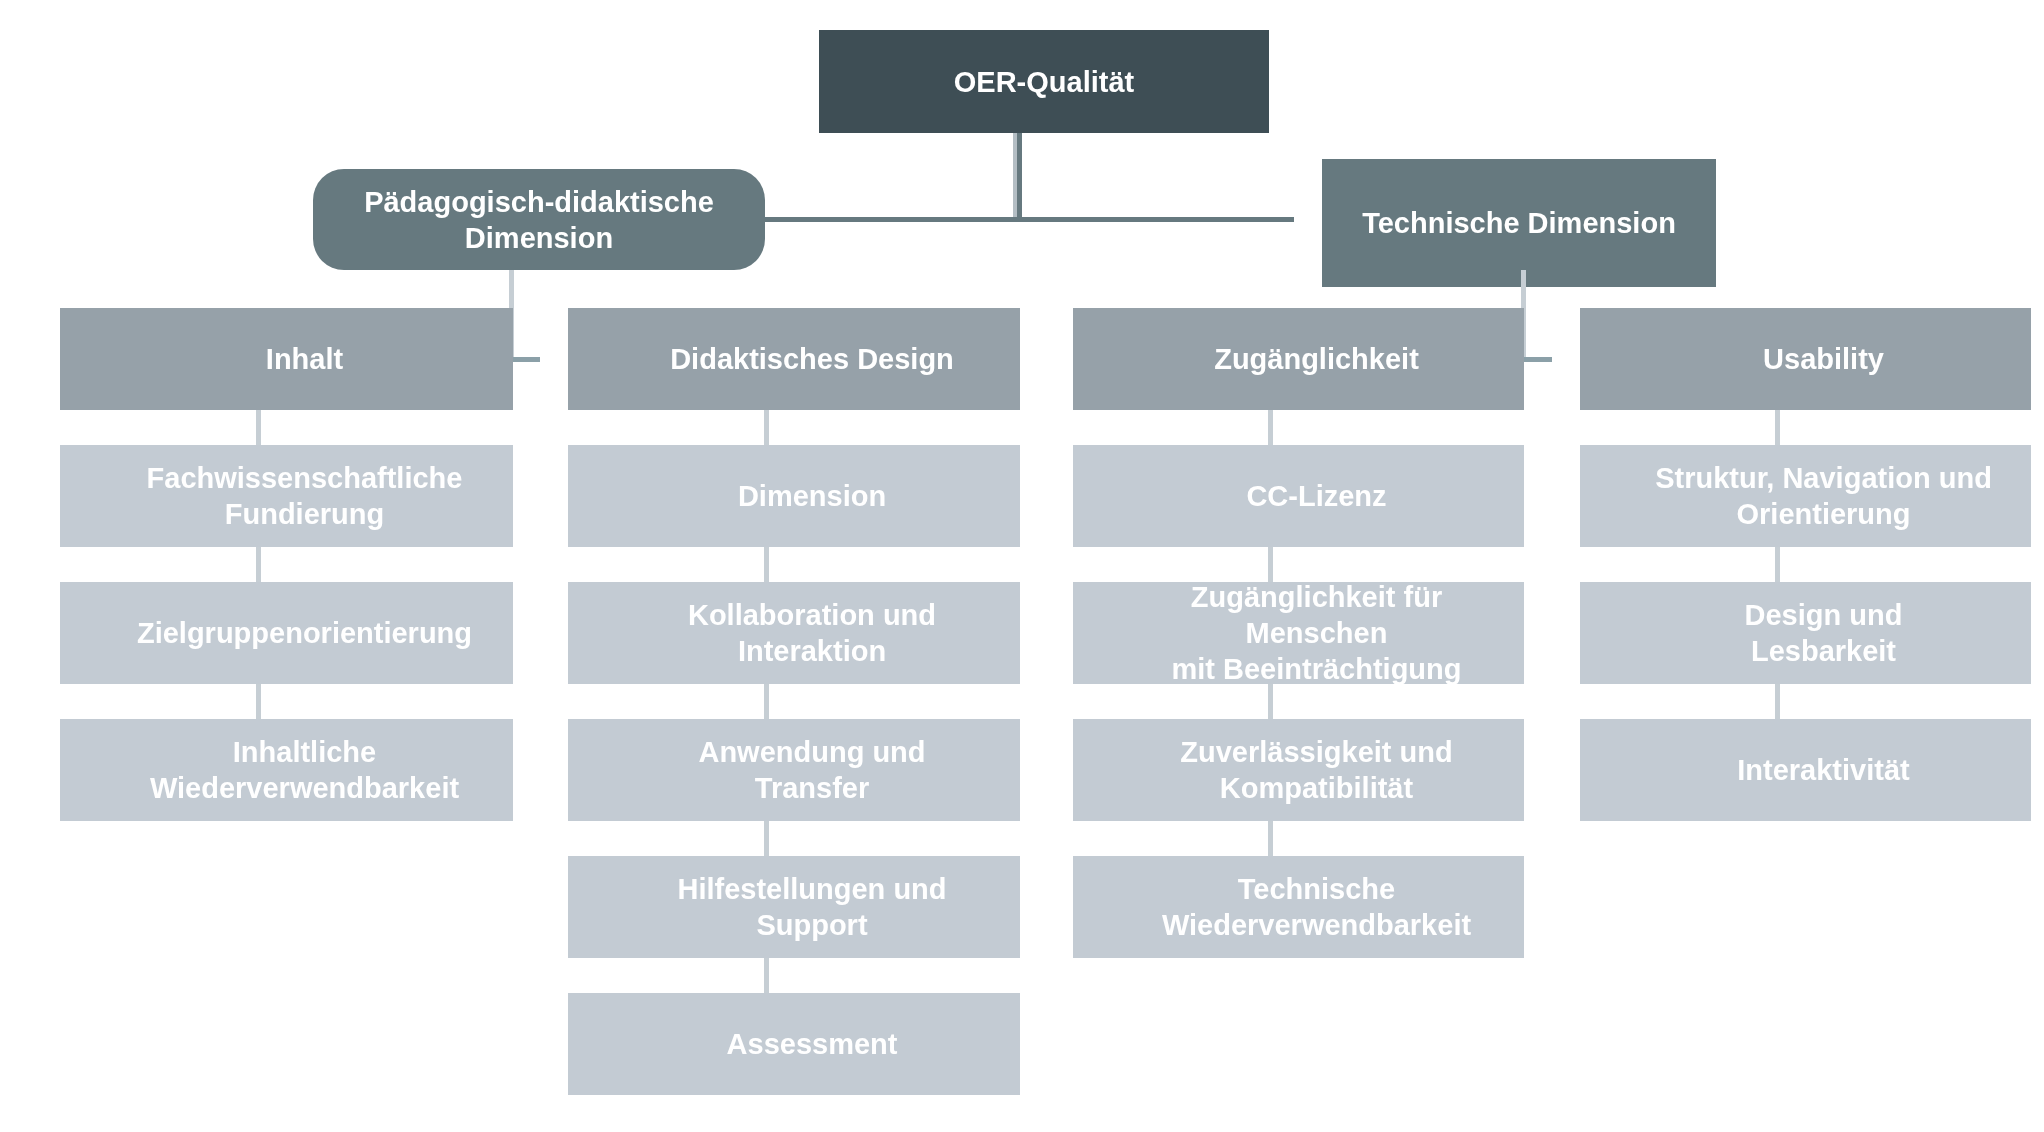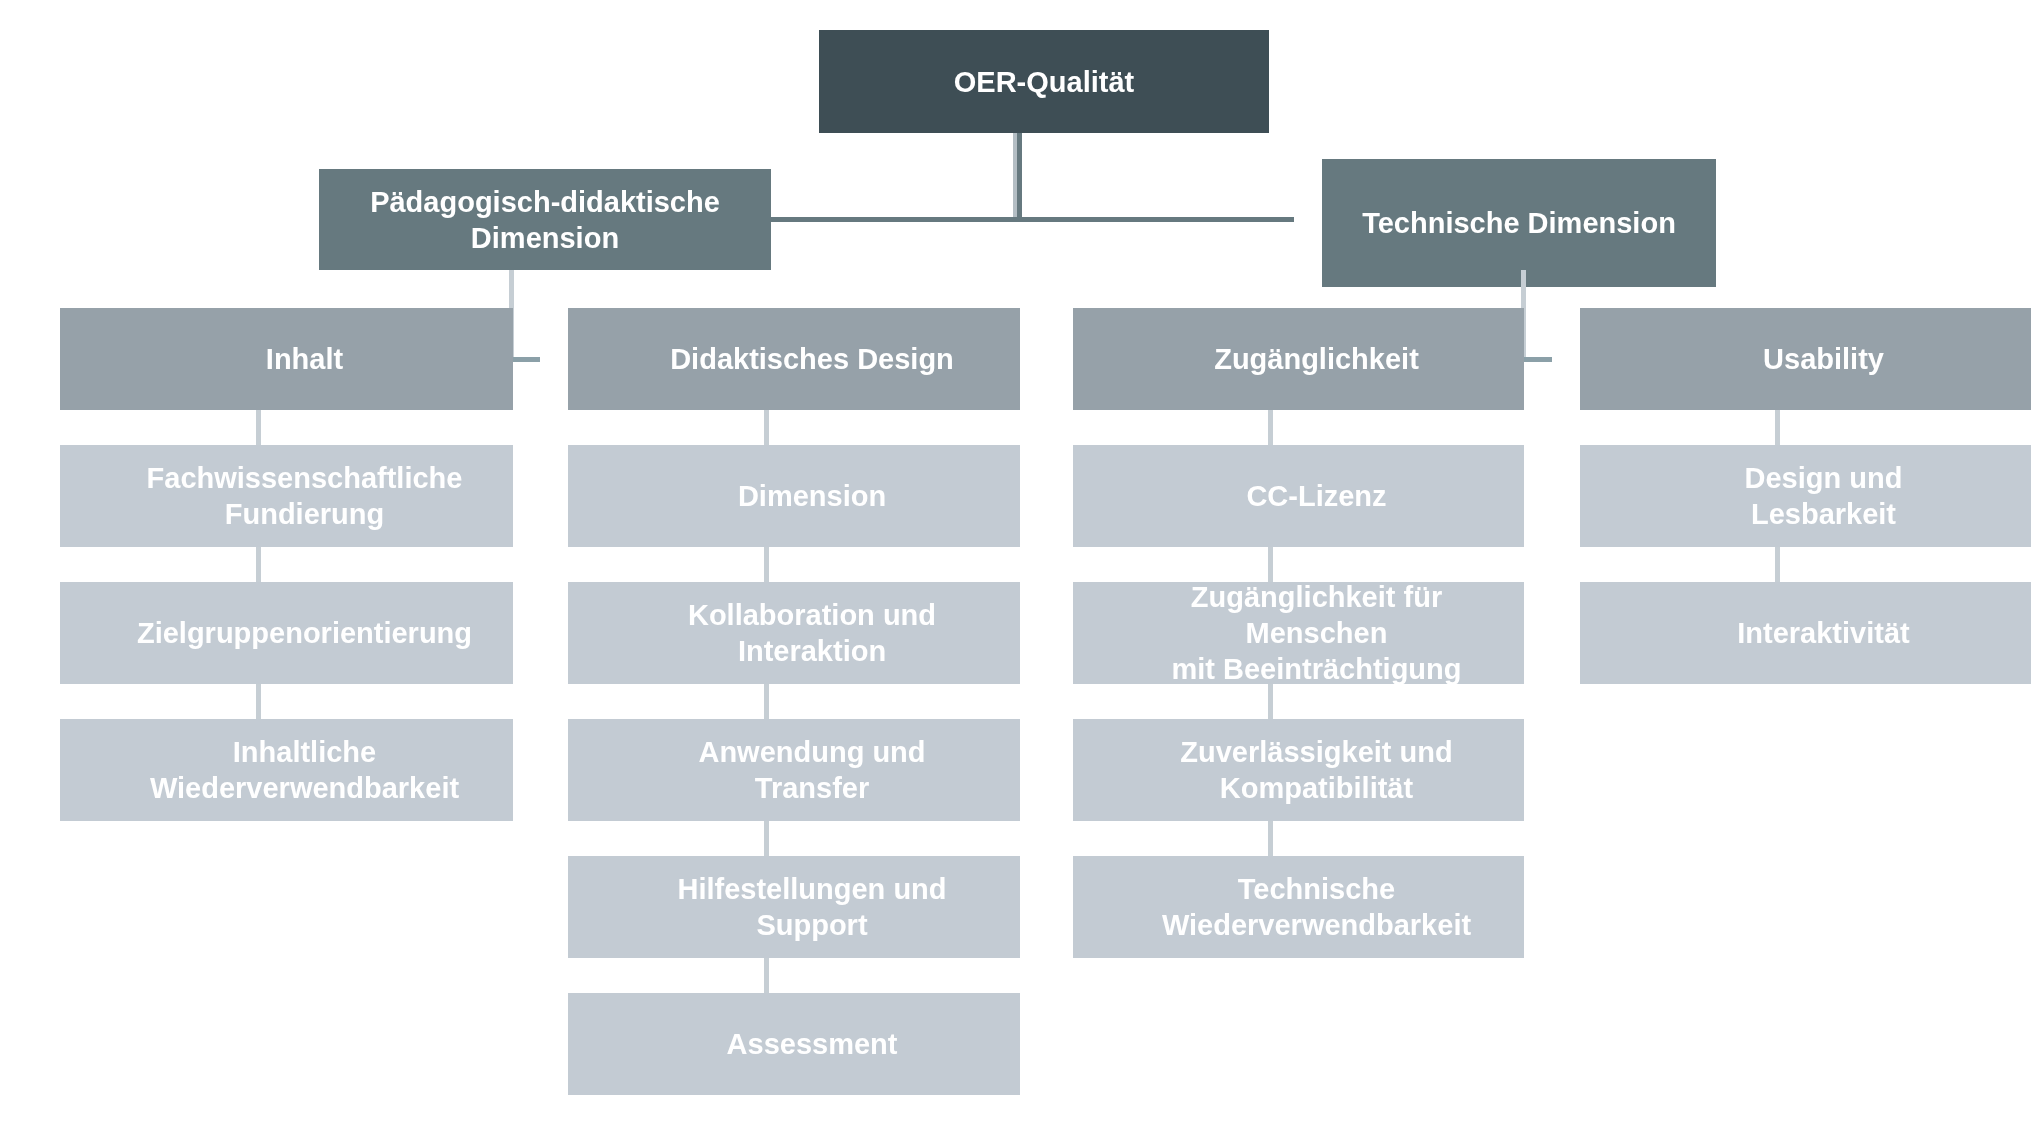--- a/index.html
+++ b/index.html
@@ -67,21 +67,21 @@
 
 <div id="canvas">
 
   <div class="node root-node" style="left:791px;top:30px;width:450px;height:103px;">
     <span class="lbl">OER-Qualität</span>
   </div>
 
   <div class="conn conn-v1"></div>
   <div class="conn conn-h1"></div>
 
-  <div class="node dim-node" style="left:291px;top:169px;width:452px;height:101px;">
+  <div class="node dim-node" style="left:285px;top:169px;width:452px;height:101px;border-radius:31px;">
     <span class="lbl">Pädagogisch-didaktische
 Dimension</span>
   </div>
   <div class="node dim-node" style="left:1294px;top:159px;width:394px;height:128px;">
     <span class="lbl">Technische Dimension</span>
   </div>
 
   <div class="conn conn-v2a"></div>
   <div class="conn conn-h2a"></div>
   <div class="conn conn-v2b"></div>
@@ -147,20 +147,24 @@
       <span class="lbl">Technische
 Wiederverwendbarkeit</span>
     </div>
   </div>
 
   <div class="col col-4">
     <div class="node cat-node">
       <span class="lbl">Usability</span>
     </div>
     <div class="node item-node">
+      <span class="lbl">Struktur, Navigation und
+Orientierung</span>
+    </div>
+    <div class="node item-node">
       <span class="lbl">Design und
 Lesbarkeit</span>
     </div>
     <div class="node item-node">
       <span class="lbl">Interaktivität</span>
     </div>
   </div>
 
 </div>
 

